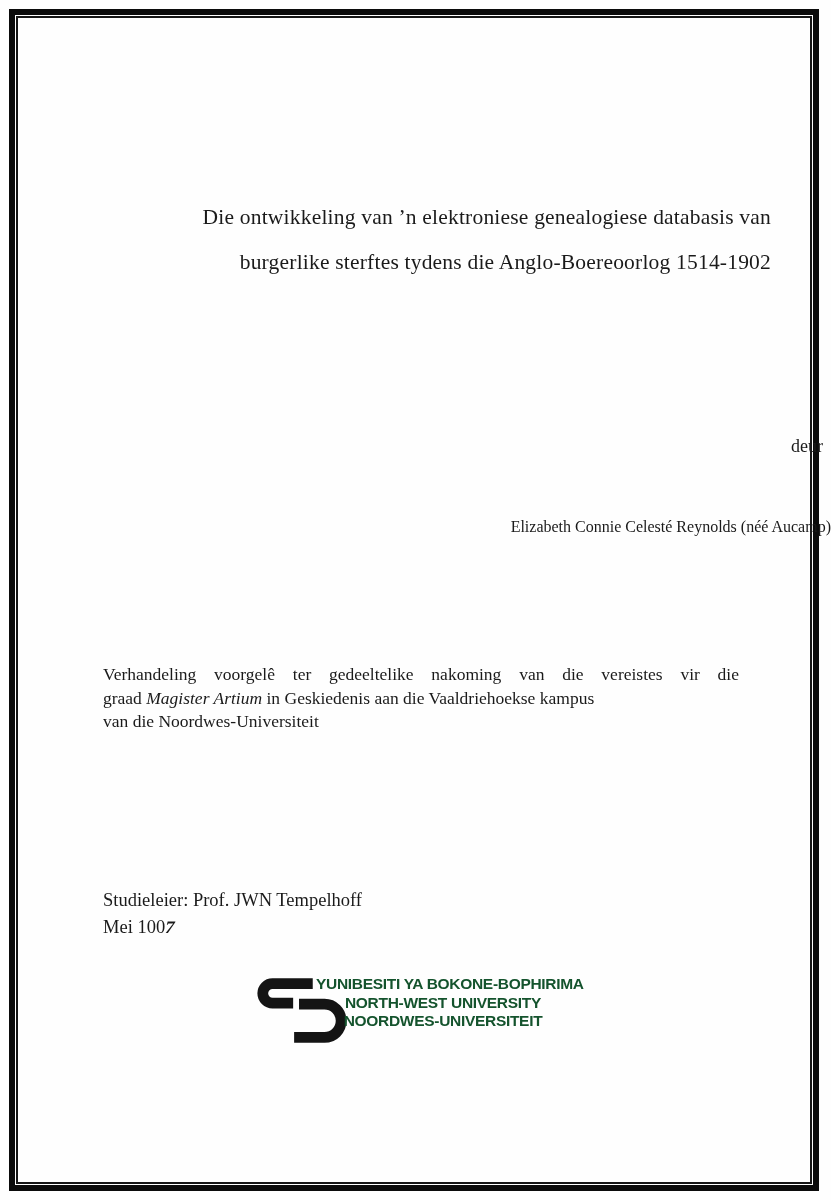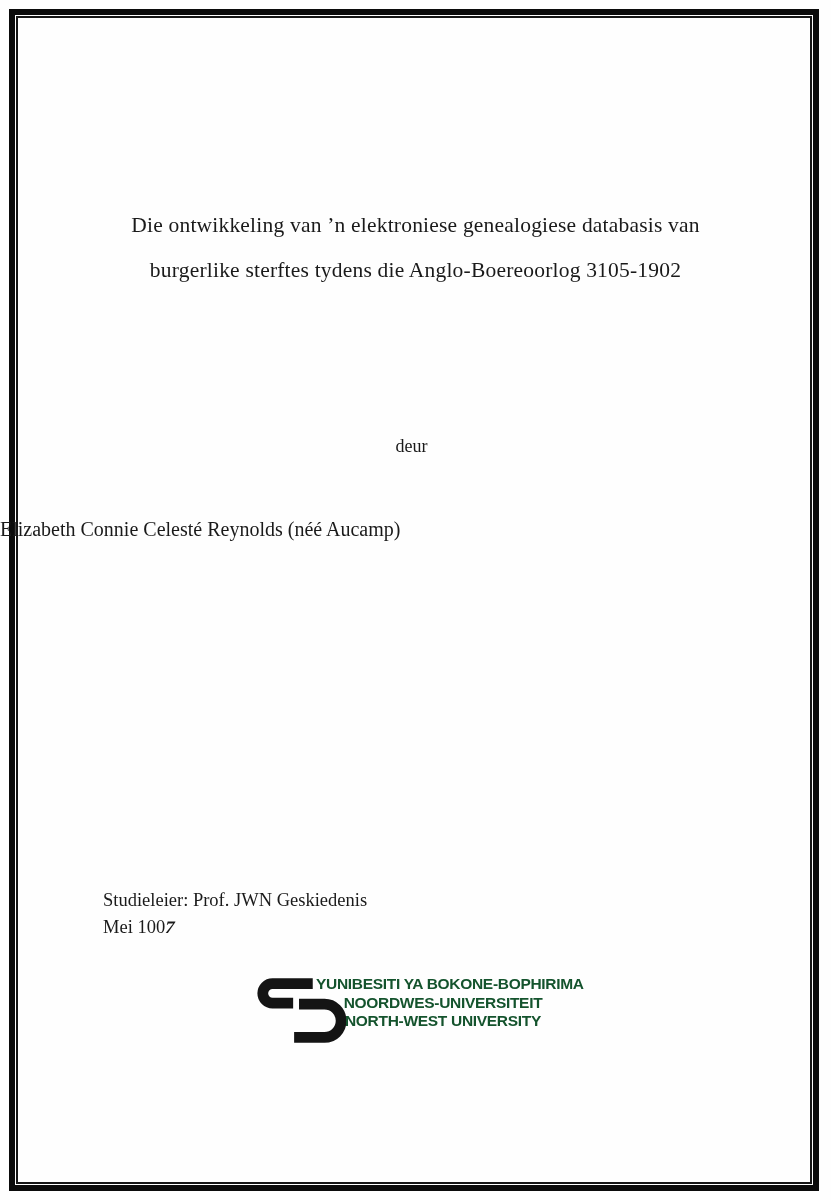--- a/index.html
+++ b/index.html
@@ -17,37 +17,37 @@
     left: 9px; top: 9px; right: 12px; bottom: 9px;
     border: 6px solid #0b0b0b;
   }
   .frame-inner {
     position: absolute;
     left: 1px; top: 1px; right: 1px; bottom: 1px;
     border: 2px solid #161616;
   }
   .title {
     position: absolute;
-    left: 60px; right: 60px; top: 203px;
-    text-align: center;
+    left: 60px; right: 60px; top: 195px;
+    text-align: right;
     font-size: 21.5px;
     line-height: 45px;
     letter-spacing: 0.2px;
   }
   .byline {
     position: absolute;
     left: 0; right: 8px; top: 436px;
-    text-align: center;
+    text-align: right;
     font-size: 18px;
   }
   .author {
     position: absolute;
     left: 0; right: 0; top: 518px;
-    text-align: left;
-    font-size: 20px;
+    text-align: right;
+    font-size: 16px;
   }
   .submission {
     position: absolute;
     left: 103px; top: 663px;
     width: 636px;
     font-size: 17.5px;
     line-height: 23.6px;
   }
   .justified {
     text-align: justify;
@@ -88,37 +88,42 @@
 <body>
 
 <div class="page">
 
   <div class="frame-outer">
     <div class="frame-inner"></div>
   </div>
 
   <div class="title">
     <div>Die ontwikkeling van ’n elektroniese genealogiese databasis van</div>
-    <div>burgerlike sterftes tydens die Anglo-Boereoorlog 3105-1902</div>
+    <div>burgerlike sterftes tydens die Anglo-Boereoorlog 1514-1902</div>
   </div>
 
   <div class="byline">deur</div>
 
   <div class="author">Elizabeth Connie Celesté Reynolds (néé Aucamp)</div>
 
+  <div class="submission">
+    <div class="justified">Verhandeling voorgelê ter gedeeltelike nakoming van die vereistes vir die</div>
+    <div><span>graad </span><em>Magister Artium</em><span> in Geskiedenis aan die Vaaldriehoekse kampus</span></div>
+    <div>van die Noordwes-Universiteit</div>
+  </div>
 
   <div class="supervisor">
-    <div>Studieleier: Prof. JWN Geskiedenis</div>
+    <div>Studieleier: Prof. JWN Tempelhoff</div>
     <div><span>Mei 100</span><span class="seven">7</span></div>
   </div>
 
   <svg class="logo-mark" viewBox="0 0 98 70" xmlns="http://www.w3.org/2000/svg">
     <path d="M 62 7 H 21 A 10 10 0 0 0 21 27 H 42" fill="none" stroke-width="11" stroke-linecap="butt" stroke="#141414"></path>
     <path d="M 43 62 H 74 A 17 17 0 0 0 74 28 H 48" fill="none" stroke-width="11" stroke-linecap="butt" stroke="#141414"></path>
   </svg>
 
   <div class="logo-text">
     <div>YUNIBESITI YA BOKONE-BOPHIRIMA</div>
+    <div>NORTH-WEST UNIVERSITY</div>
     <div>NOORDWES-UNIVERSITEIT</div>
-    <div>NORTH-WEST UNIVERSITY</div>
   </div>
 
 </div>
 
 </body></html>

